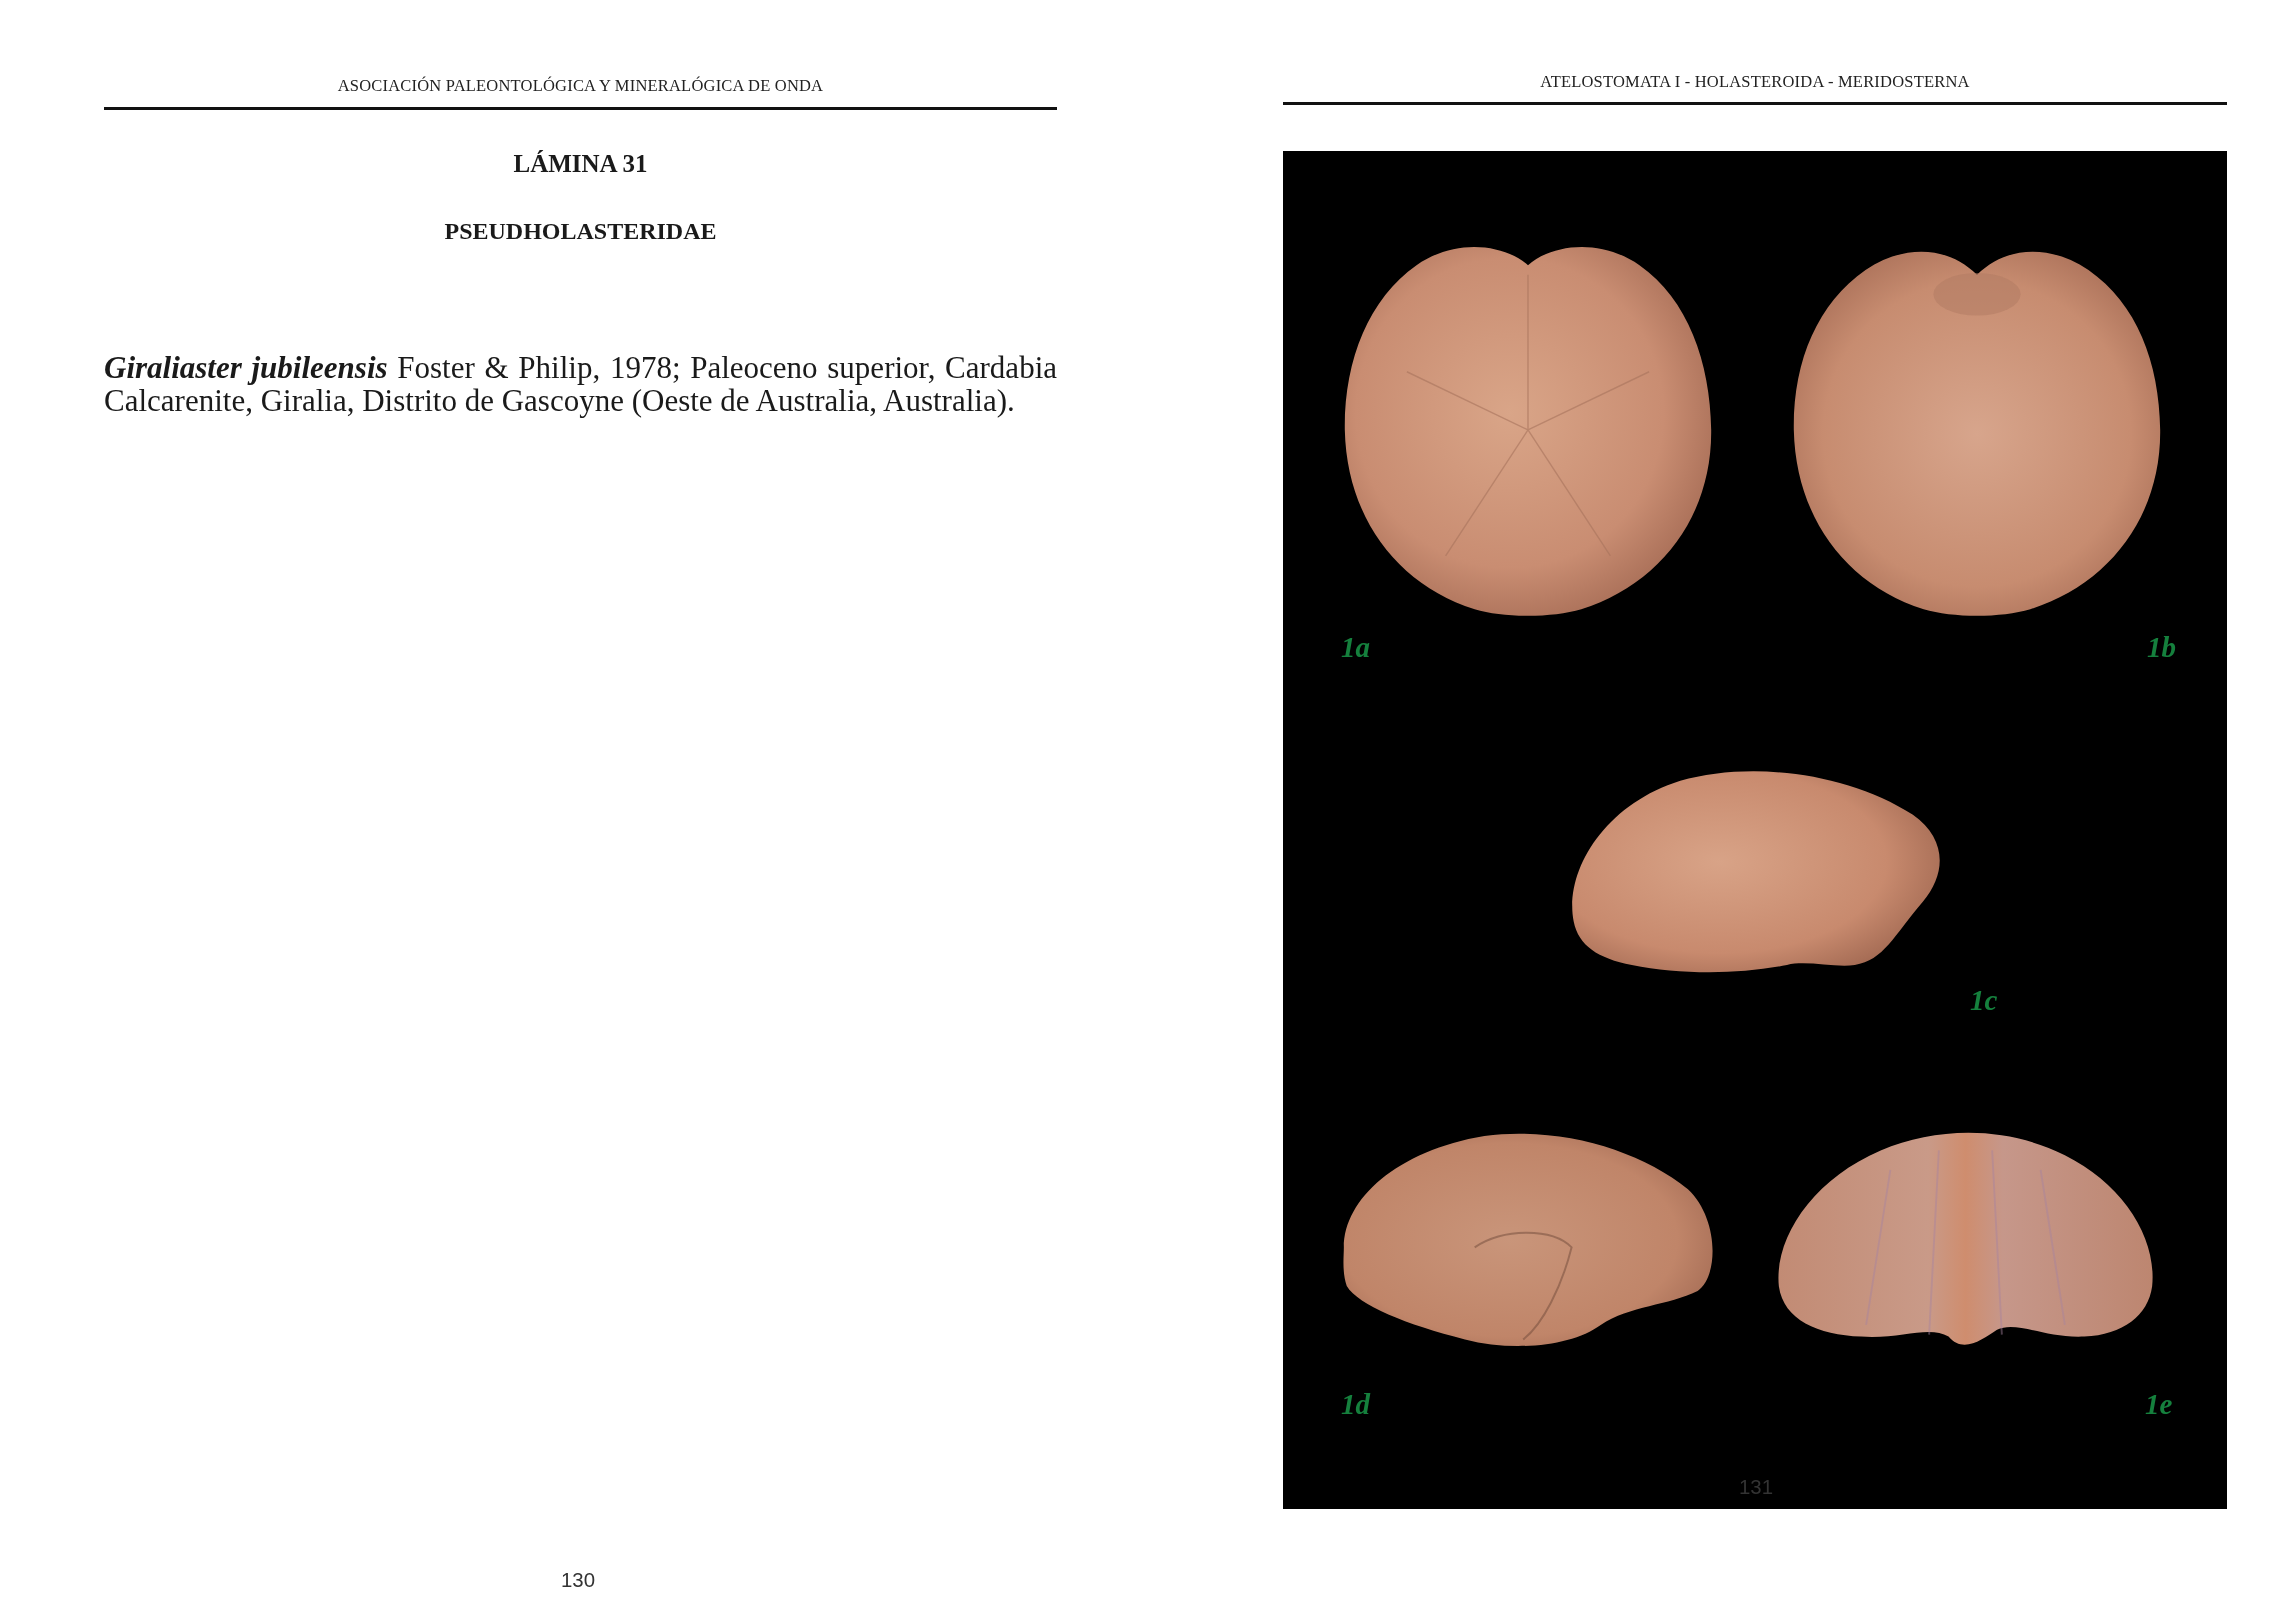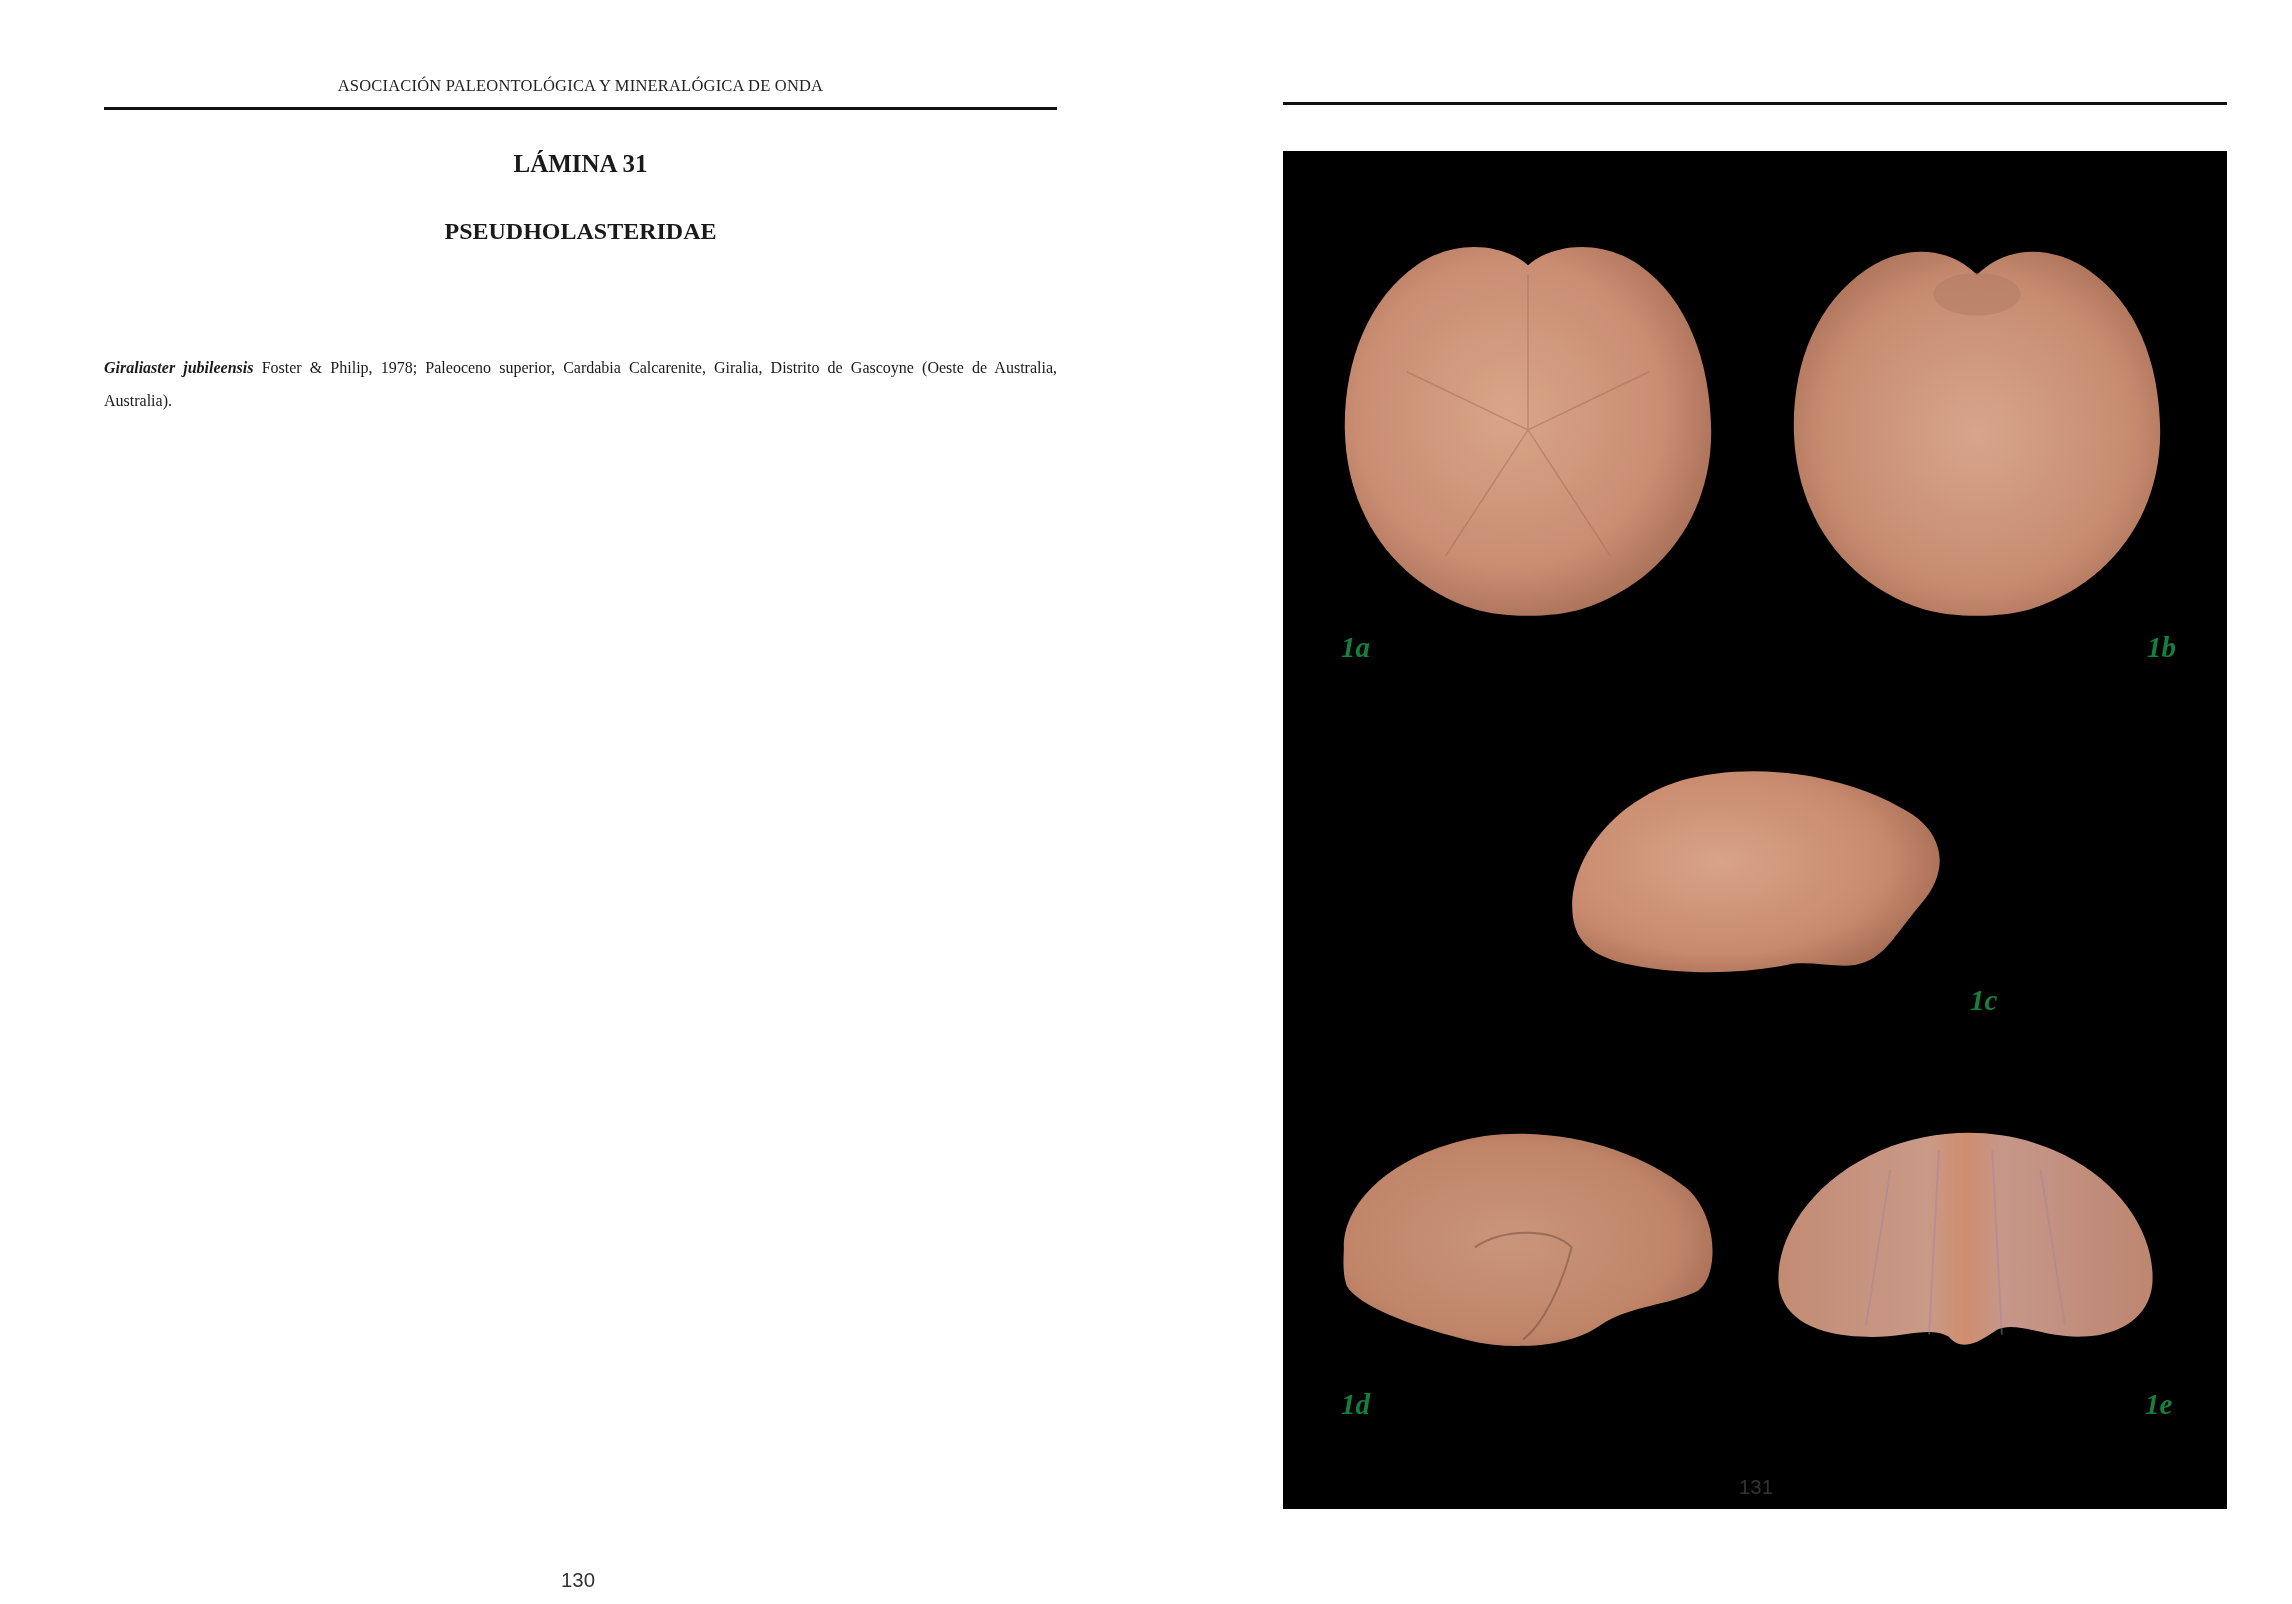--- a/index.html
+++ b/index.html
@@ -11,21 +11,21 @@
 
   .running-head { position:absolute; text-align:center; font-size:16.5px; letter-spacing:0.2px; color:#222; }
   .left .running-head { left:104px; width:953px; top:76px; }
   .right .running-head { left:138px; width:944px; top:72px; }
   .rule { position:absolute; height:2.9px; background:#111; }
   .left .rule { left:104px; width:953px; top:107px; }
   .right .rule { left:138px; width:944px; top:102px; }
 
   .lamina { position:absolute; left:104px; width:953px; top:150px; text-align:center; font-weight:bold; font-size:25px; }
   .family { position:absolute; left:104px; width:953px; top:218px; text-align:center; font-weight:bold; font-size:24px; }
-  .para { position:absolute; left:104px; width:953px; font-size:16px; line-height:33px; text-align:justify; }
+  .para { position:absolute; left:104px; width:953px; font-size:31px; line-height:33px; text-align:justify; }
   .p1 { top:351px; }
   .p2 { top:451px; }
   .species { font-weight:bold; font-style:italic; }
 
   .pagenum { position:absolute; font-family:"Liberation Sans", "DejaVu Sans", sans-serif; font-size:20.4px; color:#333; }
   .left .pagenum { left:561px; top:1569px; }
   .right .pagenum { left:594px; top:1476px; }
 
   .plate { position:absolute; left:138px; top:151px; width:944px; height:1358px; background:#000; }
   .fossil { position:absolute; }
@@ -38,20 +38,21 @@
 <div class="page left">
   <div class="running-head">ASOCIACIÓN PALEONTOLÓGICA Y MINERALÓGICA DE ONDA</div>
   <div class="rule"></div>
   <div class="lamina">LÁMINA 31</div>
   <div class="family">PSEUDHOLASTERIDAE</div>
   <div class="para p1"><span class="species">Giraliaster jubileensis</span><span> Foster &amp; Philip, 1978; Paleoceno superior, Cardabia Calcarenite, Giralia, Distrito de Gascoyne  (Oeste de Australia, Australia).</span></div>
   <div class="pagenum">130</div>
 </div>
 
 <div class="page right">
+  <div class="running-head">ATELOSTOMATA I - HOLASTEROIDA - MERIDOSTERNA</div>
   <div class="rule"></div>
 
   <div class="plate">
     <defs></defs>
     
     <div class="fossil" style="left:56px; top:85px; width:378px; height:383px;">
       <svg viewBox="0 0 390 395">
         <defs>
           <radialGradient id="g1" cx="45%" cy="45%" r="60%">
             <stop offset="0%" stop-color="#d9a588"></stop>

